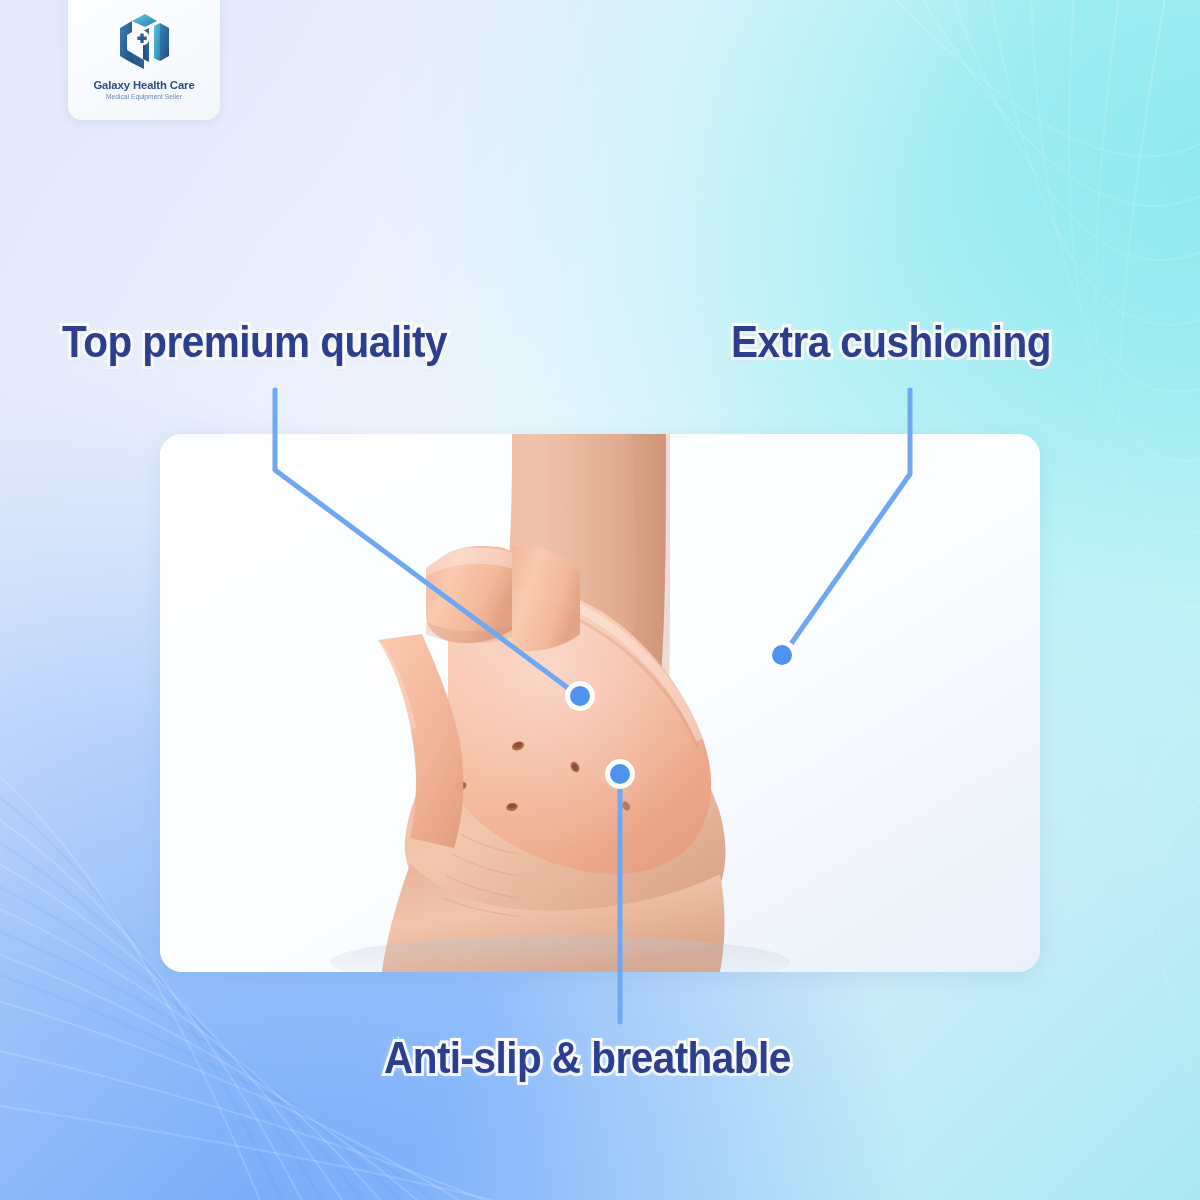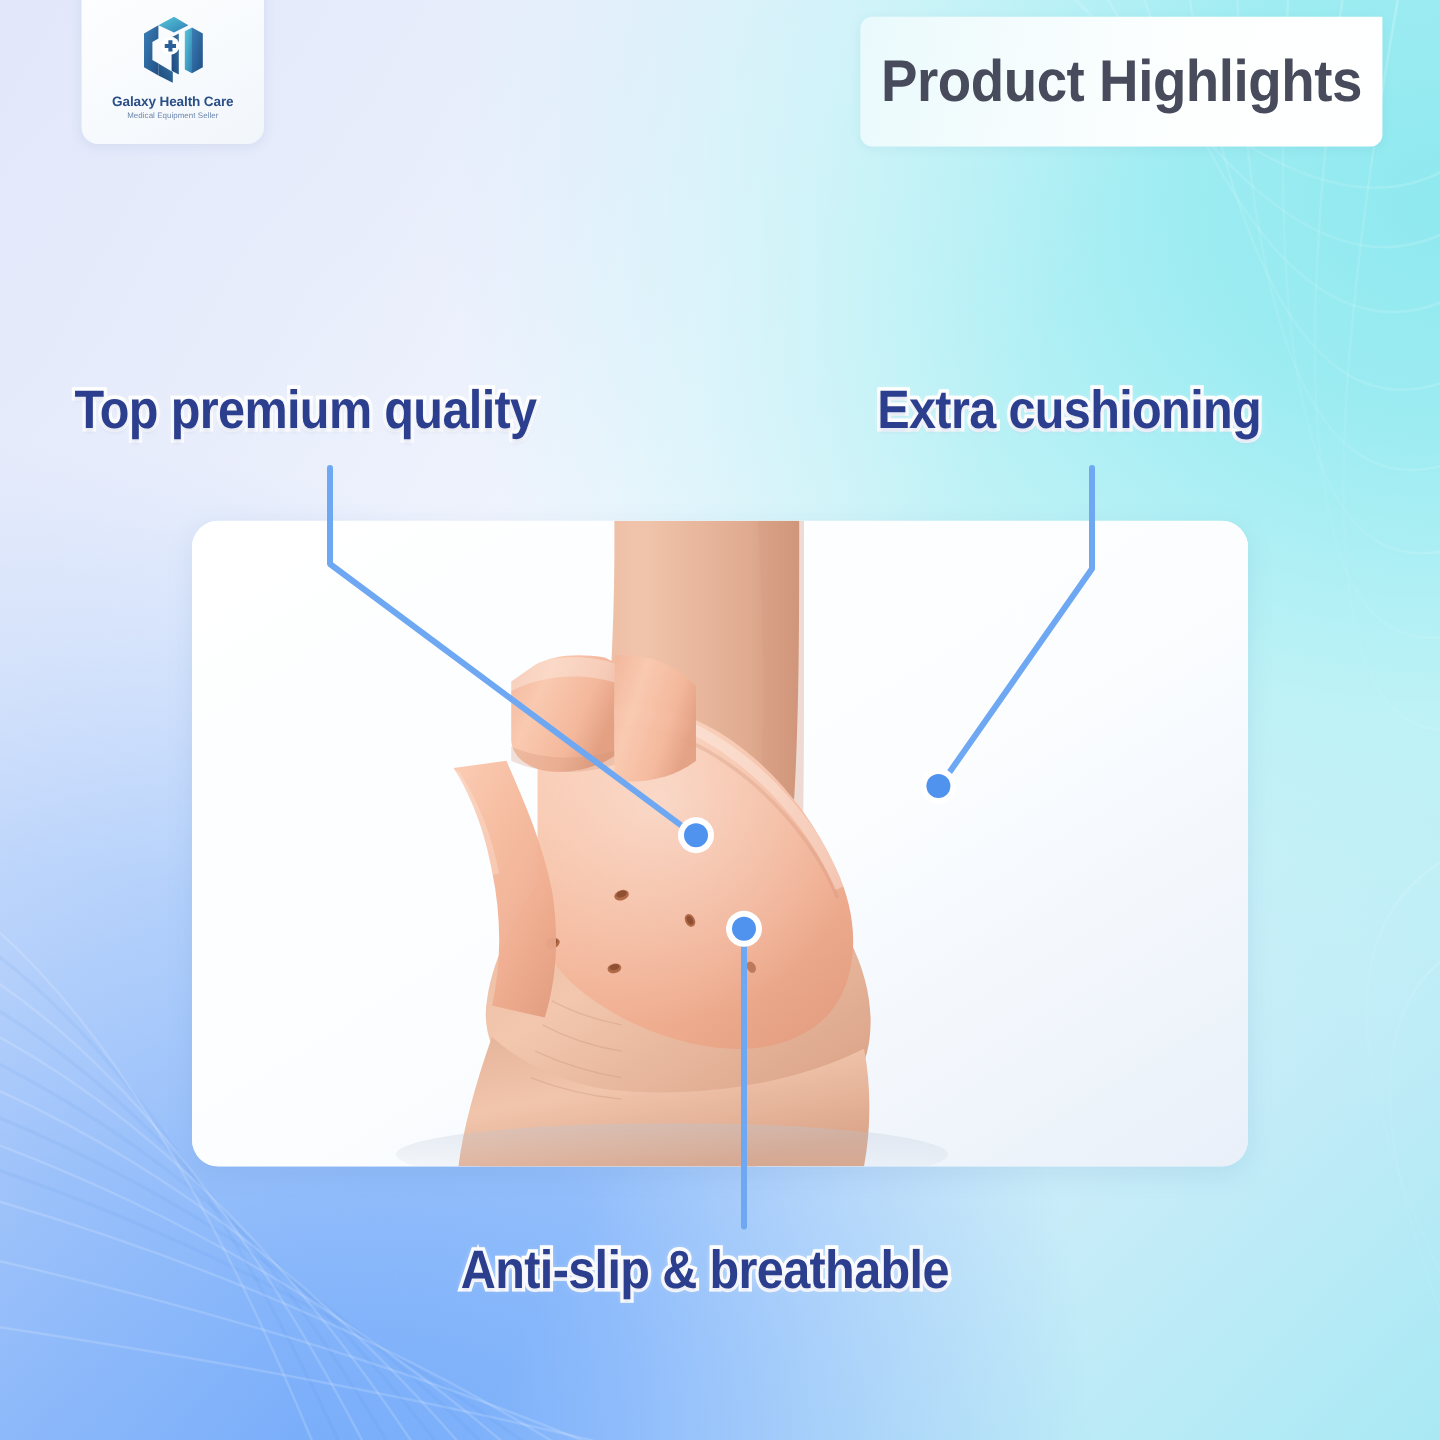--- a/index.html
+++ b/index.html
@@ -189,23 +189,20 @@
 
       <path d="M48 11 L57 16 L57 44 L48 49 Z" fill="url(#gL)"></path>
 
       <circle cx="30" cy="26" r="7.6" fill="#ffffff"></circle>
       <path d="M28.3 21.6h3.4v3h3v3.4h-3v3h-3.4v-3h-3v-3.4h3z" fill="#2a5f9c"></path>
     </svg>
     <div class="logo-name">Galaxy Health Care</div>
     <div class="logo-sub">Medical Equipment Seller</div>
   </div>
 
-  <div class="header-card">
-    <div class="header-title">Product Highlights</div>
-  </div>
 
   <div class="product-card">
     <svg class="photo" viewBox="0 0 880 538" preserveAspectRatio="xMidYMid slice">
       <defs>
         <linearGradient id="photoBg" x1="0" y1="0" x2="1" y2="1">
           <stop offset="0%" stop-color="#ffffff"></stop>
           <stop offset="55%" stop-color="#fbfdff"></stop>
           <stop offset="100%" stop-color="#e9f0f9"></stop>
         </linearGradient>
 

